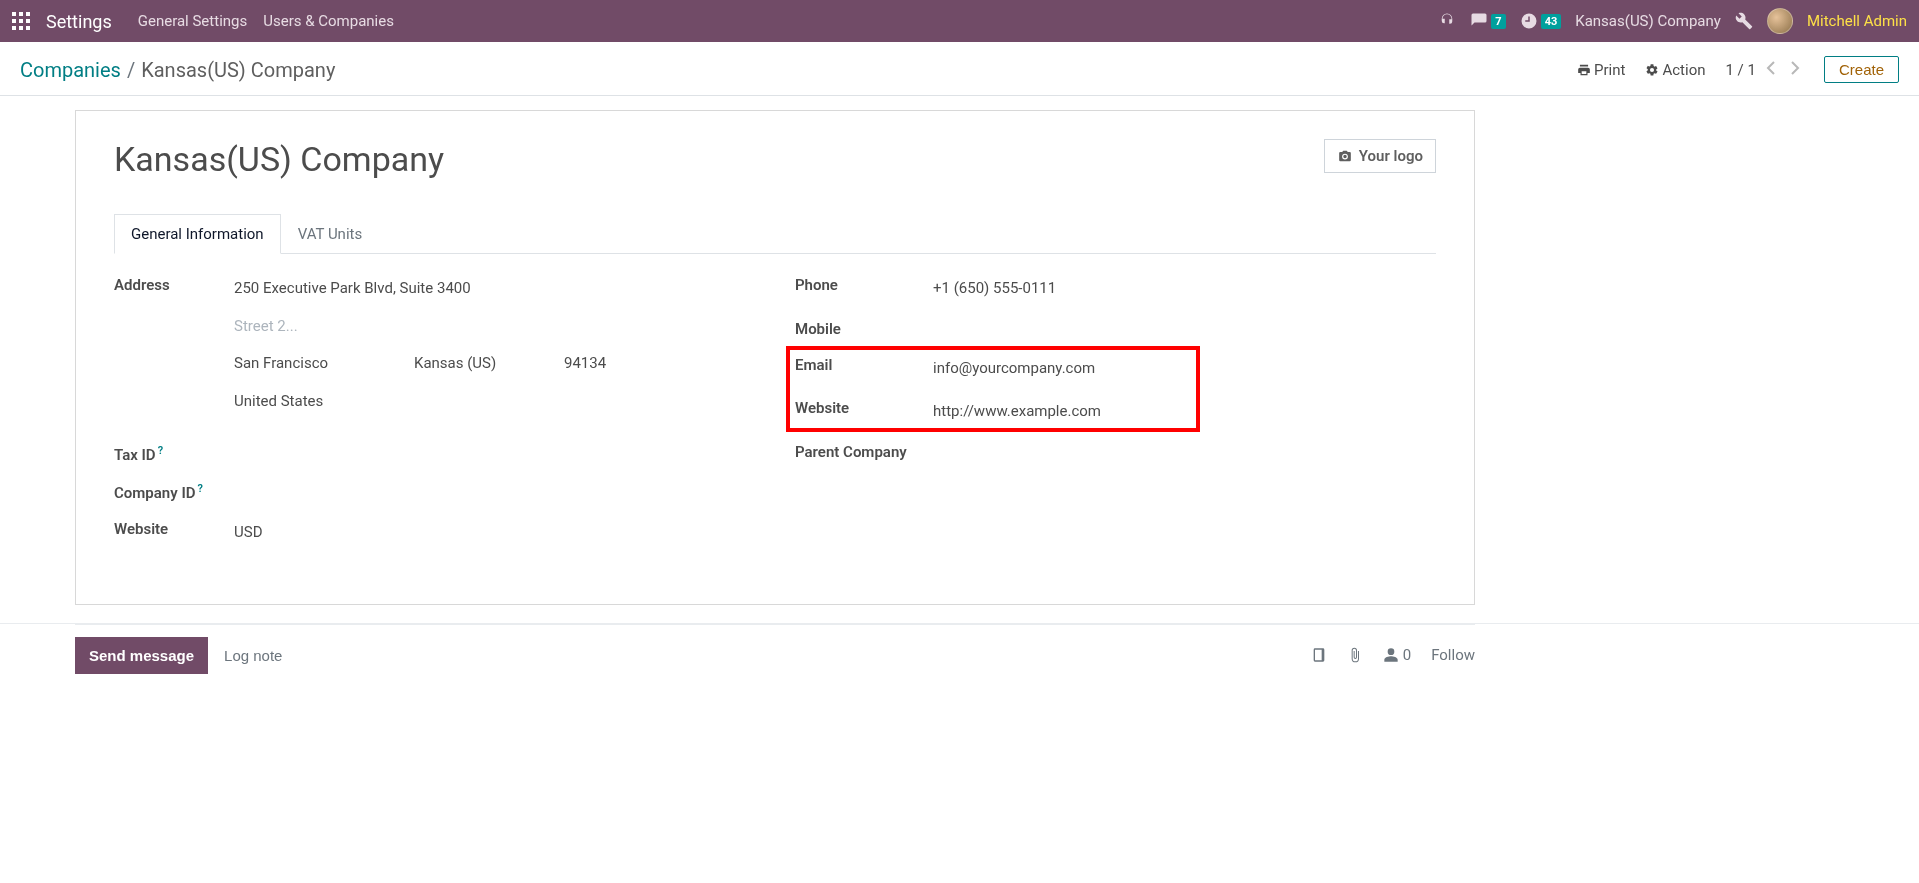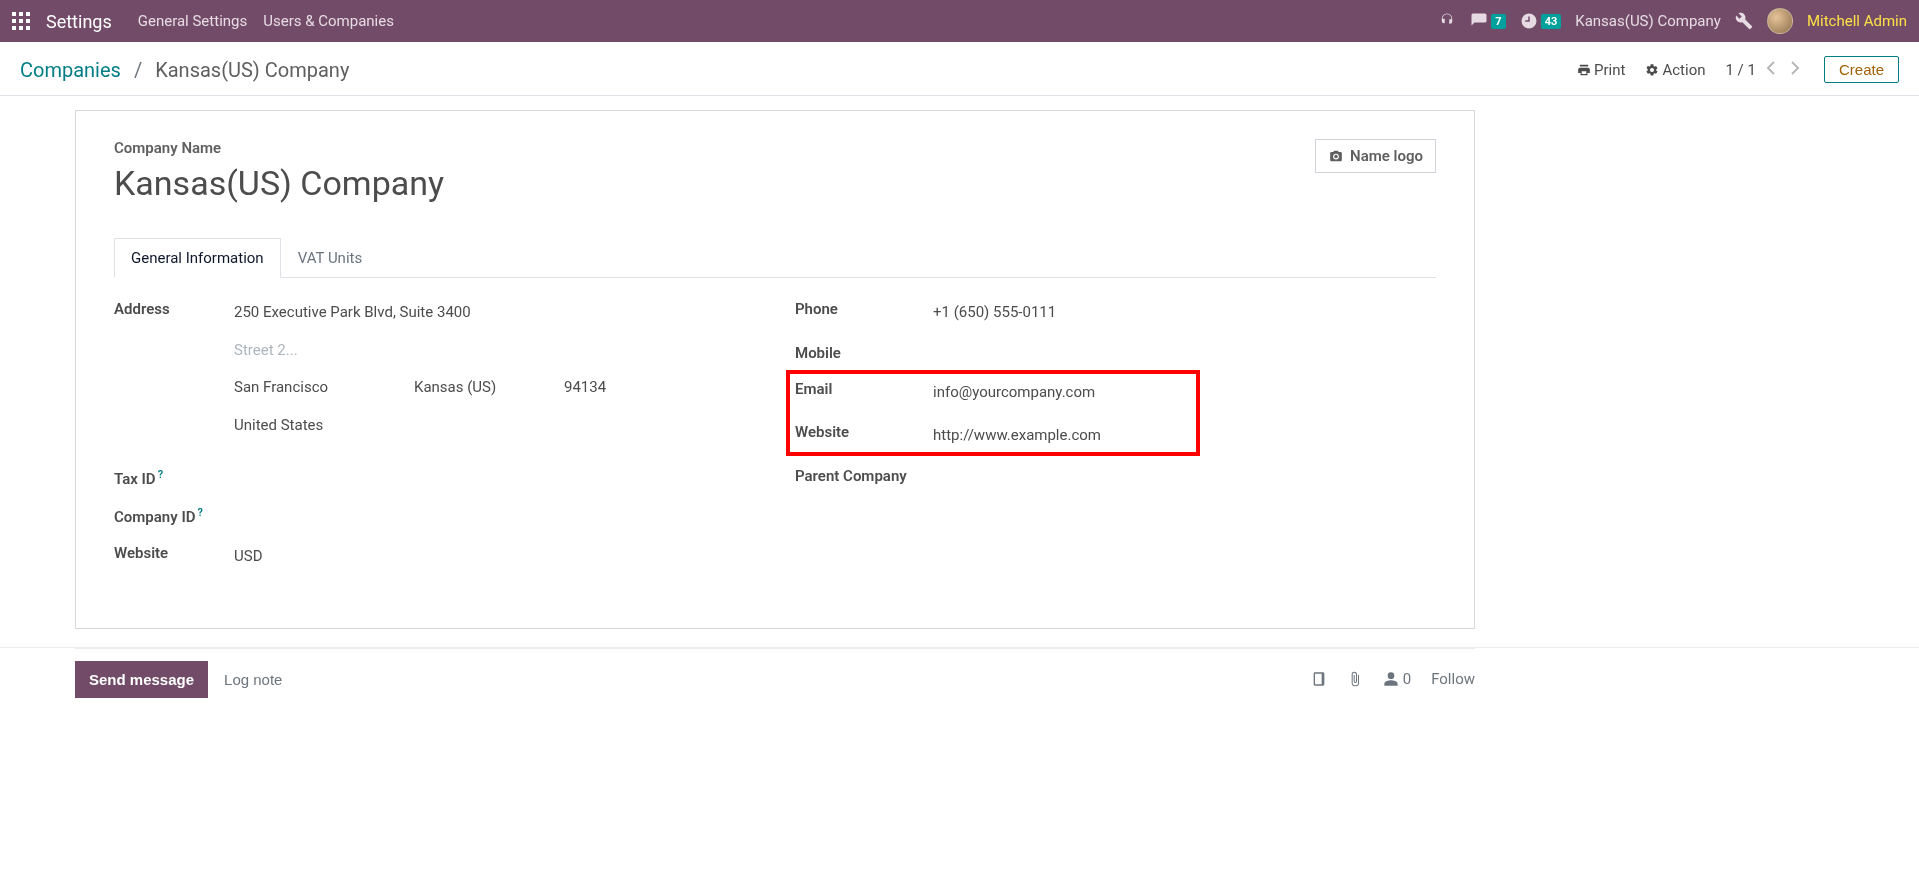--- a/index.html
+++ b/index.html
@@ -47,21 +47,21 @@
   }
   .user-name { color: #fde047; font-size: 15px; }
 
   
   .control-panel {
     border-bottom: 1px solid #dee2e6;
     padding: 14px 20px 12px 20px;
     display: flex;
     align-items: center;
   }
-  .breadcrumb { font-size: 20px; display: flex; align-items: center; gap: 13px; }
+  .breadcrumb { font-size: 20px; display: flex; align-items: center; gap: 6px; }
   .breadcrumb-link { color: #017e84; cursor: pointer; }
   .breadcrumb-sep { color: #6c757d; }
   .breadcrumb-current { color: #5f5f5f; }
   .cp-right { margin-left: auto; display: flex; align-items: center; gap: 20px; }
   .cp-action { color: #4c4c4c; cursor: pointer; font-size: 15px; display: inline-flex; align-items: center; gap: 3px; }
   .cp-action svg { width: 14px; height: 14px; fill: #4c4c4c; }
   .pager { color: #4c4c4c; display: flex; align-items: center; gap: 6px; font-size: 15px; }
   .pager-btn { color: #b8b8b8; padding: 2px 4px; cursor: pointer; }
   .pager-btn svg { width: 10px; height: 14px; }
   .create-btn {
@@ -287,28 +287,27 @@
       </span>
     </div>
     <button class="create-btn">Create</button>
   </div>
 </div>
 
 <div class="content-area">
   <div class="form-sheet">
     <div class="sheet-header">
       <div class="title-block">
-        <div class="field-label-small">Company Name</div>
         <div class="company-title">Kansas(US) Company</div>
       </div>
       <div class="logo-box">
         <svg viewBox="0 0 24 24">
             <path d="M20 5h-3.17L15 3H9L7.17 5H4a2 2 0 0 0-2 2v12a2 2 0 0 0 2 2h16a2 2 0 0 0 2-2V7a2 2 0 0 0-2-2zm-8 13a5 5 0 1 1 5-5 5 5 0 0 1-5 5zm0-8a3 3 0 1 0 3 3 3 3 0 0 0-3-3z"></path>
           </svg>
-        <span>Name logo</span>
+        <span>Your logo</span>
       </div>
     </div>
 
     <div class="tabs">
       <div class="tab active">General Information</div>
       <div class="tab">VAT Units</div>
     </div>
 
     <div class="form-body" style="position:relative;">
 

